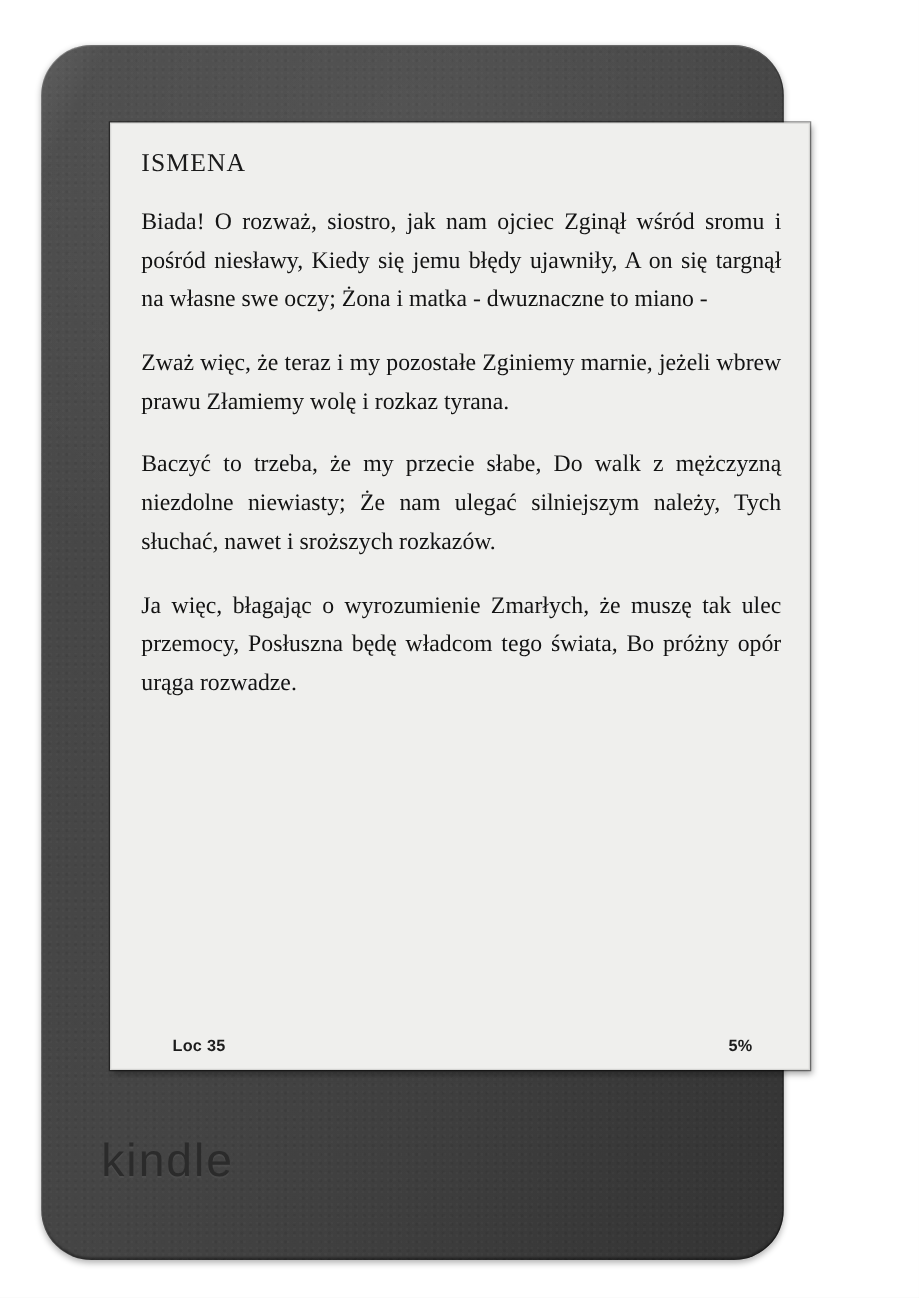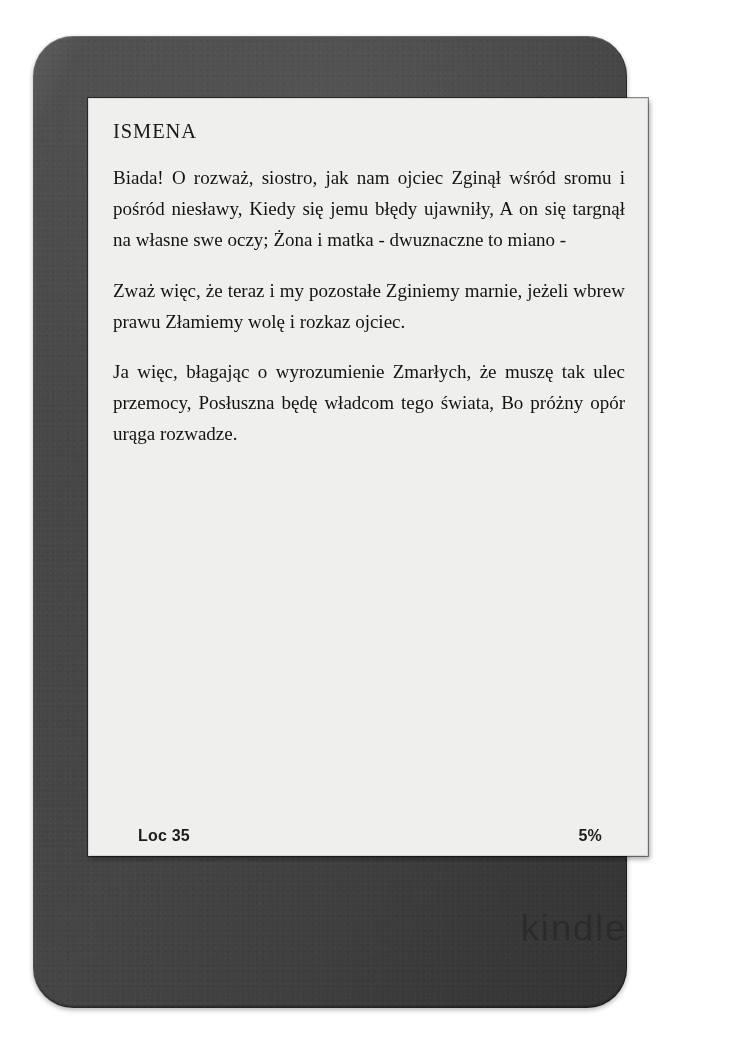--- a/index.html
+++ b/index.html
@@ -117,57 +117,59 @@
   #status-bar {
     position: absolute;
     left: 25px;
     right: 23px;
     bottom: 12px;
     height: 16px;
     display: flex;
     align-items: center;
     justify-content: space-between;
     font-family: "Liberation Sans", sans-serif;
-    font-size: 16px;
+    font-size: 13px;
     font-weight: bold;
     color: #1c1c1c;
     letter-spacing: .2px;
   }
 
   
   #brand-logo {
     position: absolute;
     left: 0;
     right: 0;
     top: 872px;   
-    text-align: right;
+    text-align: left;
     font-family: "Liberation Sans", sans-serif;
     font-size: 37px;
     font-weight: 300;
     letter-spacing: 1.6px;
     color: #2b2b2b;
     text-shadow: 0 1px 0 rgba(255,255,255,.045);
     user-select: none;
+    padding-left: 48px;
   }
 </style>
 </head>
 <body>
 
 <div id="device-frame">
   <div id="bezel-texture"></div>
   <div id="bezel-inner-shade"></div>
 
   <div id="screen">
     <div id="page">
 
       <div id="section-heading">ISMENA</div>
 
       <div id="body-text">
         <p class="para">Biada! O rozważ, siostro, jak nam ojciec Zginął wśród sromu i pośród niesławy, Kiedy się jemu błędy ujawniły, A on się targnął na własne swe oczy; Żona i matka - dwuznaczne to miano -</p>
-        <p class="para">Zważ więc, że teraz i my pozostałe Zginiemy marnie, jeżeli wbrew prawu Złamiemy wolę i rozkaz ojciec.</p>
+        <p class="para">Zważ więc, że teraz i my pozostałe Zginiemy marnie, jeżeli wbrew prawu Złamiemy wolę i rozkaz tyrana.</p>
+        <p class="para">Baczyć to trzeba, że my przecie słabe, Do walk z mężczyzną niezdolne niewiasty; Że nam ulegać silniejszym należy, Tych słuchać, nawet i sroższych rozkazów.</p>
         <p class="para">Ja więc, błagając o wyrozumienie Zmarłych, że muszę tak ulec przemocy, Posłuszna będę władcom tego świata, Bo próżny opór urąga rozwadze.</p>
       </div>
 
       <div id="status-bar">
         <span>Loc 35</span>
         <span>5%</span>
       </div>
 
     </div>
   </div>

